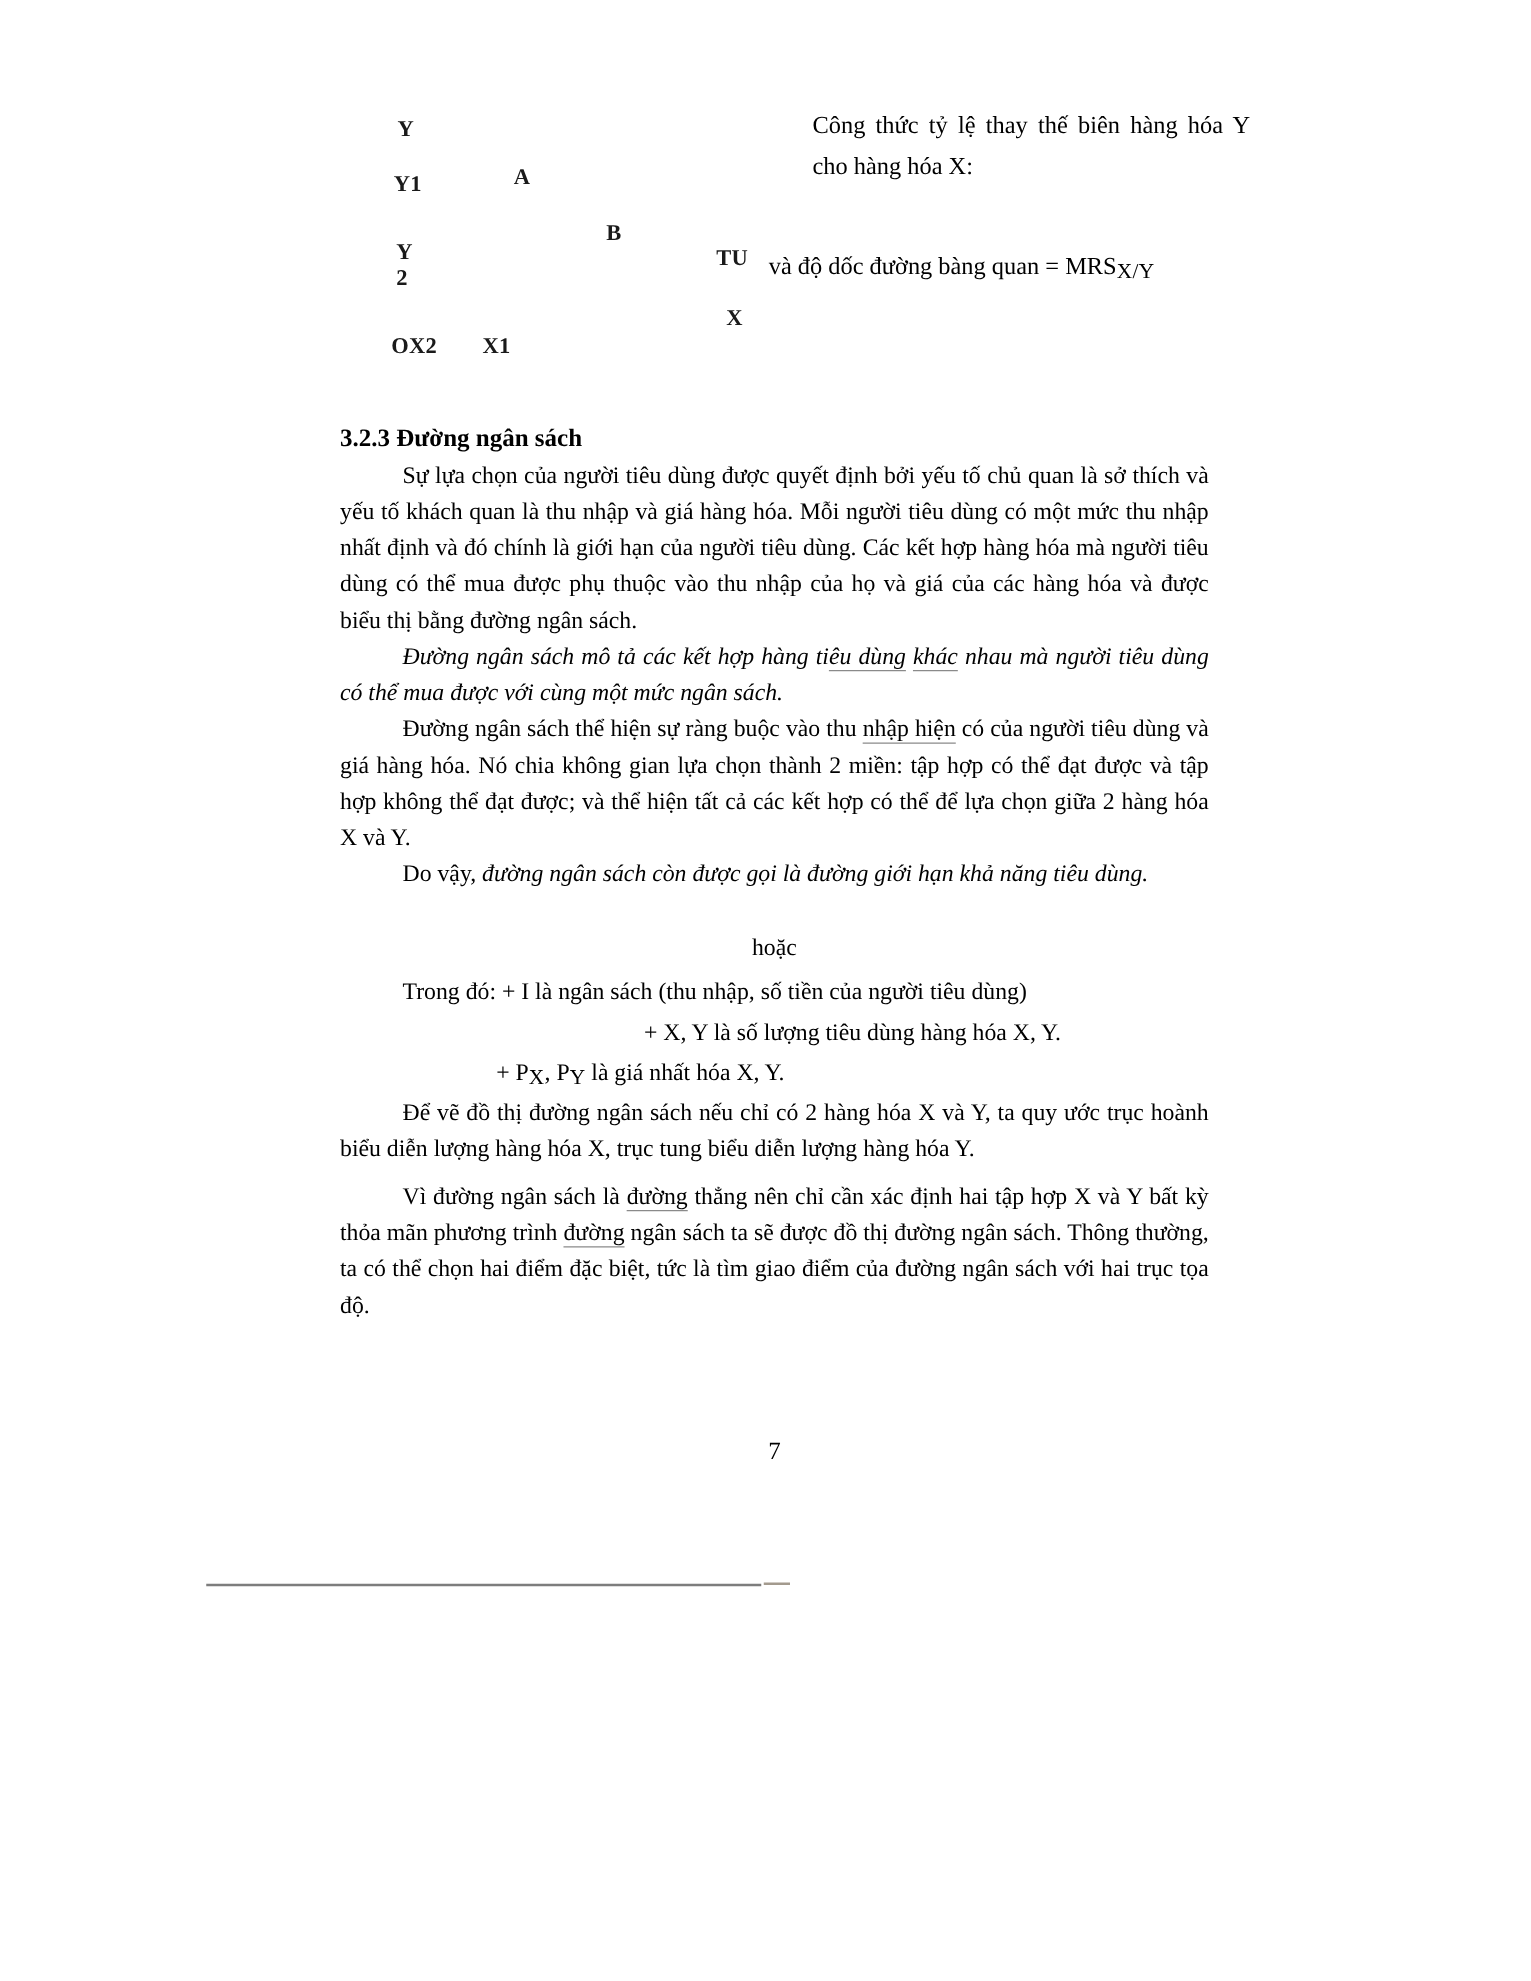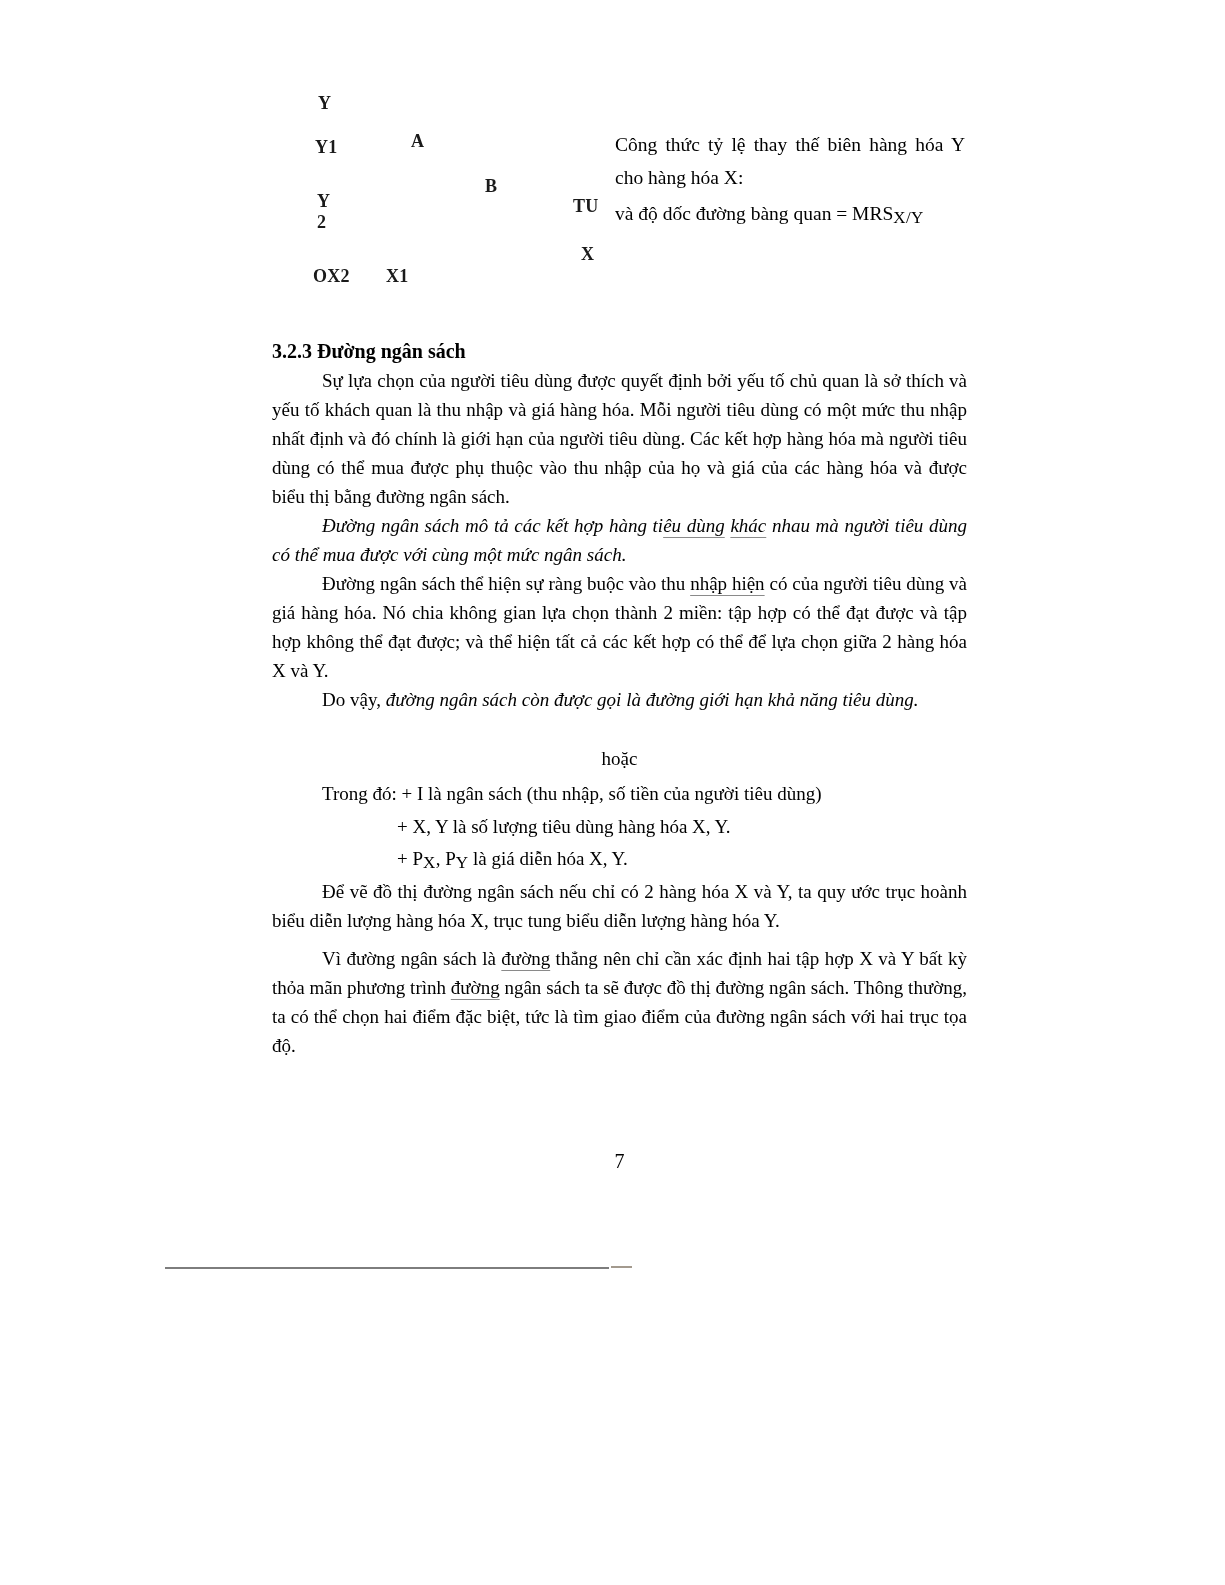--- a/index.html
+++ b/index.html
@@ -11,40 +11,40 @@
   .page{position:relative;width:1225px;height:1585px;background:#fff;}
 
   
   .diag-label{
     position:absolute;font-weight:bold;font-size:18px;line-height:21px;
     white-space:pre-line;color:#1a1a1a;letter-spacing:.2px;
   }
 
   
   .aside-intro{
-    position:absolute;left:615px;top:84px;width:350px;
-    font-size:19.5px;line-height:33px;text-align:justify;margin-top:44px;
+    position:absolute;left:650px;top:84px;width:350px;
+    font-size:19.5px;line-height:33px;text-align:justify;
   }
   .aside-slope{
     position:absolute;left:615px;top:200px;width:400px;
     font-size:19.5px;line-height:28px;text-align:left;
   }
 
   
   .content{
     position:absolute;left:272px;top:337px;width:695px;
     font-size:19px;line-height:29px;text-align:justify;
   }
   .content p{margin:0;text-indent:50px;}
   .h-sec{font-weight:bold;font-size:20px;text-indent:0 !important;text-align:left !important;}
   .h-sub{font-weight:bold;font-style:italic;font-size:20px;text-align:left !important;}
   .p-left{text-align:left;}
   .p-def{margin-top:7px !important;}
   .or-line{text-align:center !important;text-indent:0 !important;margin-top:30px !important;margin-bottom:6px !important;}
-  .p-item{text-align:left;text-indent:125px !important;margin-top:4px !important;}
+  .p-item{text-align:center;text-indent:125px !important;margin-top:4px !important;}
   .p-item2{text-align:left !important;text-indent:125px !important;margin-top:3px !important;}
   .p-last{margin-top:9px !important;}
 
   
   .run-i{font-style:italic;}
   .run-u{
     text-decoration:underline;
     text-decoration-color:#8a8a8a;
     text-decoration-thickness:1px;
     text-underline-offset:5px;
@@ -82,21 +82,21 @@
 
   <div class="content">
     <p class="h-sec">3.2.3 Đường ngân sách</p>
     <p>Sự lựa chọn của người tiêu dùng được quyết định bởi yếu tố chủ quan là sở thích và yếu tố khách quan là thu nhập và giá hàng hóa. Mỗi người tiêu dùng có một mức thu nhập nhất định và đó chính là giới hạn của người tiêu dùng. Các kết hợp hàng hóa mà người tiêu dùng có thể mua được phụ thuộc vào thu nhập của họ và giá của các hàng hóa và được biểu thị bằng đường ngân sách.</p>
     <p><span class="run-i">Đường ngân sách mô tả các kết hợp hàng ti</span><span class="run-i run-u">êu dùng</span><span class="run-i"> </span><span class="run-i run-u">khác</span><span class="run-i"> nhau mà người tiêu dùng có thể mua được với cùng một mức ngân sách.</span></p>
     <p><span>Đường ngân sách thể hiện sự ràng buộc vào thu </span><span class="run-u">nhập hiện</span><span> có của người tiêu dùng và giá hàng hóa. Nó chia không gian lựa chọn thành 2 miền: tập hợp có thể đạt được và tập hợp không thể đạt được; và thể hiện tất cả các kết hợp có thể để lựa chọn giữa 2 hàng hóa X và Y.</span></p>
     <p class="p-left"><span>Do vậy, </span><span class="run-i">đường ngân sách còn được gọi là đường giới hạn khả năng tiêu dùng.</span></p>
     <p class="or-line">hoặc</p>
     <p class="p-left">Trong đó: + I là ngân sách (thu nhập, số tiền của người tiêu dùng)</p>
     <p class="p-item">+ X, Y là số lượng tiêu dùng hàng hóa X, Y.</p>
-    <p class="p-item2"><span>+ P</span><span class="run-sub">X</span><span>, P</span><span class="run-sub">Y</span><span> là giá diễn hóa X, Y.</span></p>
+    <p class="p-item2"><span>+ P</span><span class="run-sub">X</span><span>, P</span><span class="run-sub">Y</span><span> là giá nhất hóa X, Y.</span></p>
     <p>Để vẽ đồ thị đường ngân sách nếu chỉ có 2 hàng hóa X và Y, ta quy ước trục hoành biểu diễn lượng hàng hóa X, trục tung biểu diễn lượng hàng hóa Y.</p>
     <p class="p-last"><span>Vì đường ngân sách là </span><span class="run-u">đường</span><span> thẳng nên chỉ cần xác định hai tập hợp X và Y bất kỳ thỏa mãn phương trình </span><span class="run-u">đường</span><span> ngân sách ta sẽ được đồ thị đường ngân sách. Thông thường, ta có thể chọn hai điểm đặc biệt, tức là tìm giao điểm của đường ngân sách với hai trục tọa độ.</span></p>
   </div>
 
   <div class="page-number">7</div>
 
   <div class="footnote-rule"></div>
   <div class="footnote-rule-dash"></div>
 
 </div>

